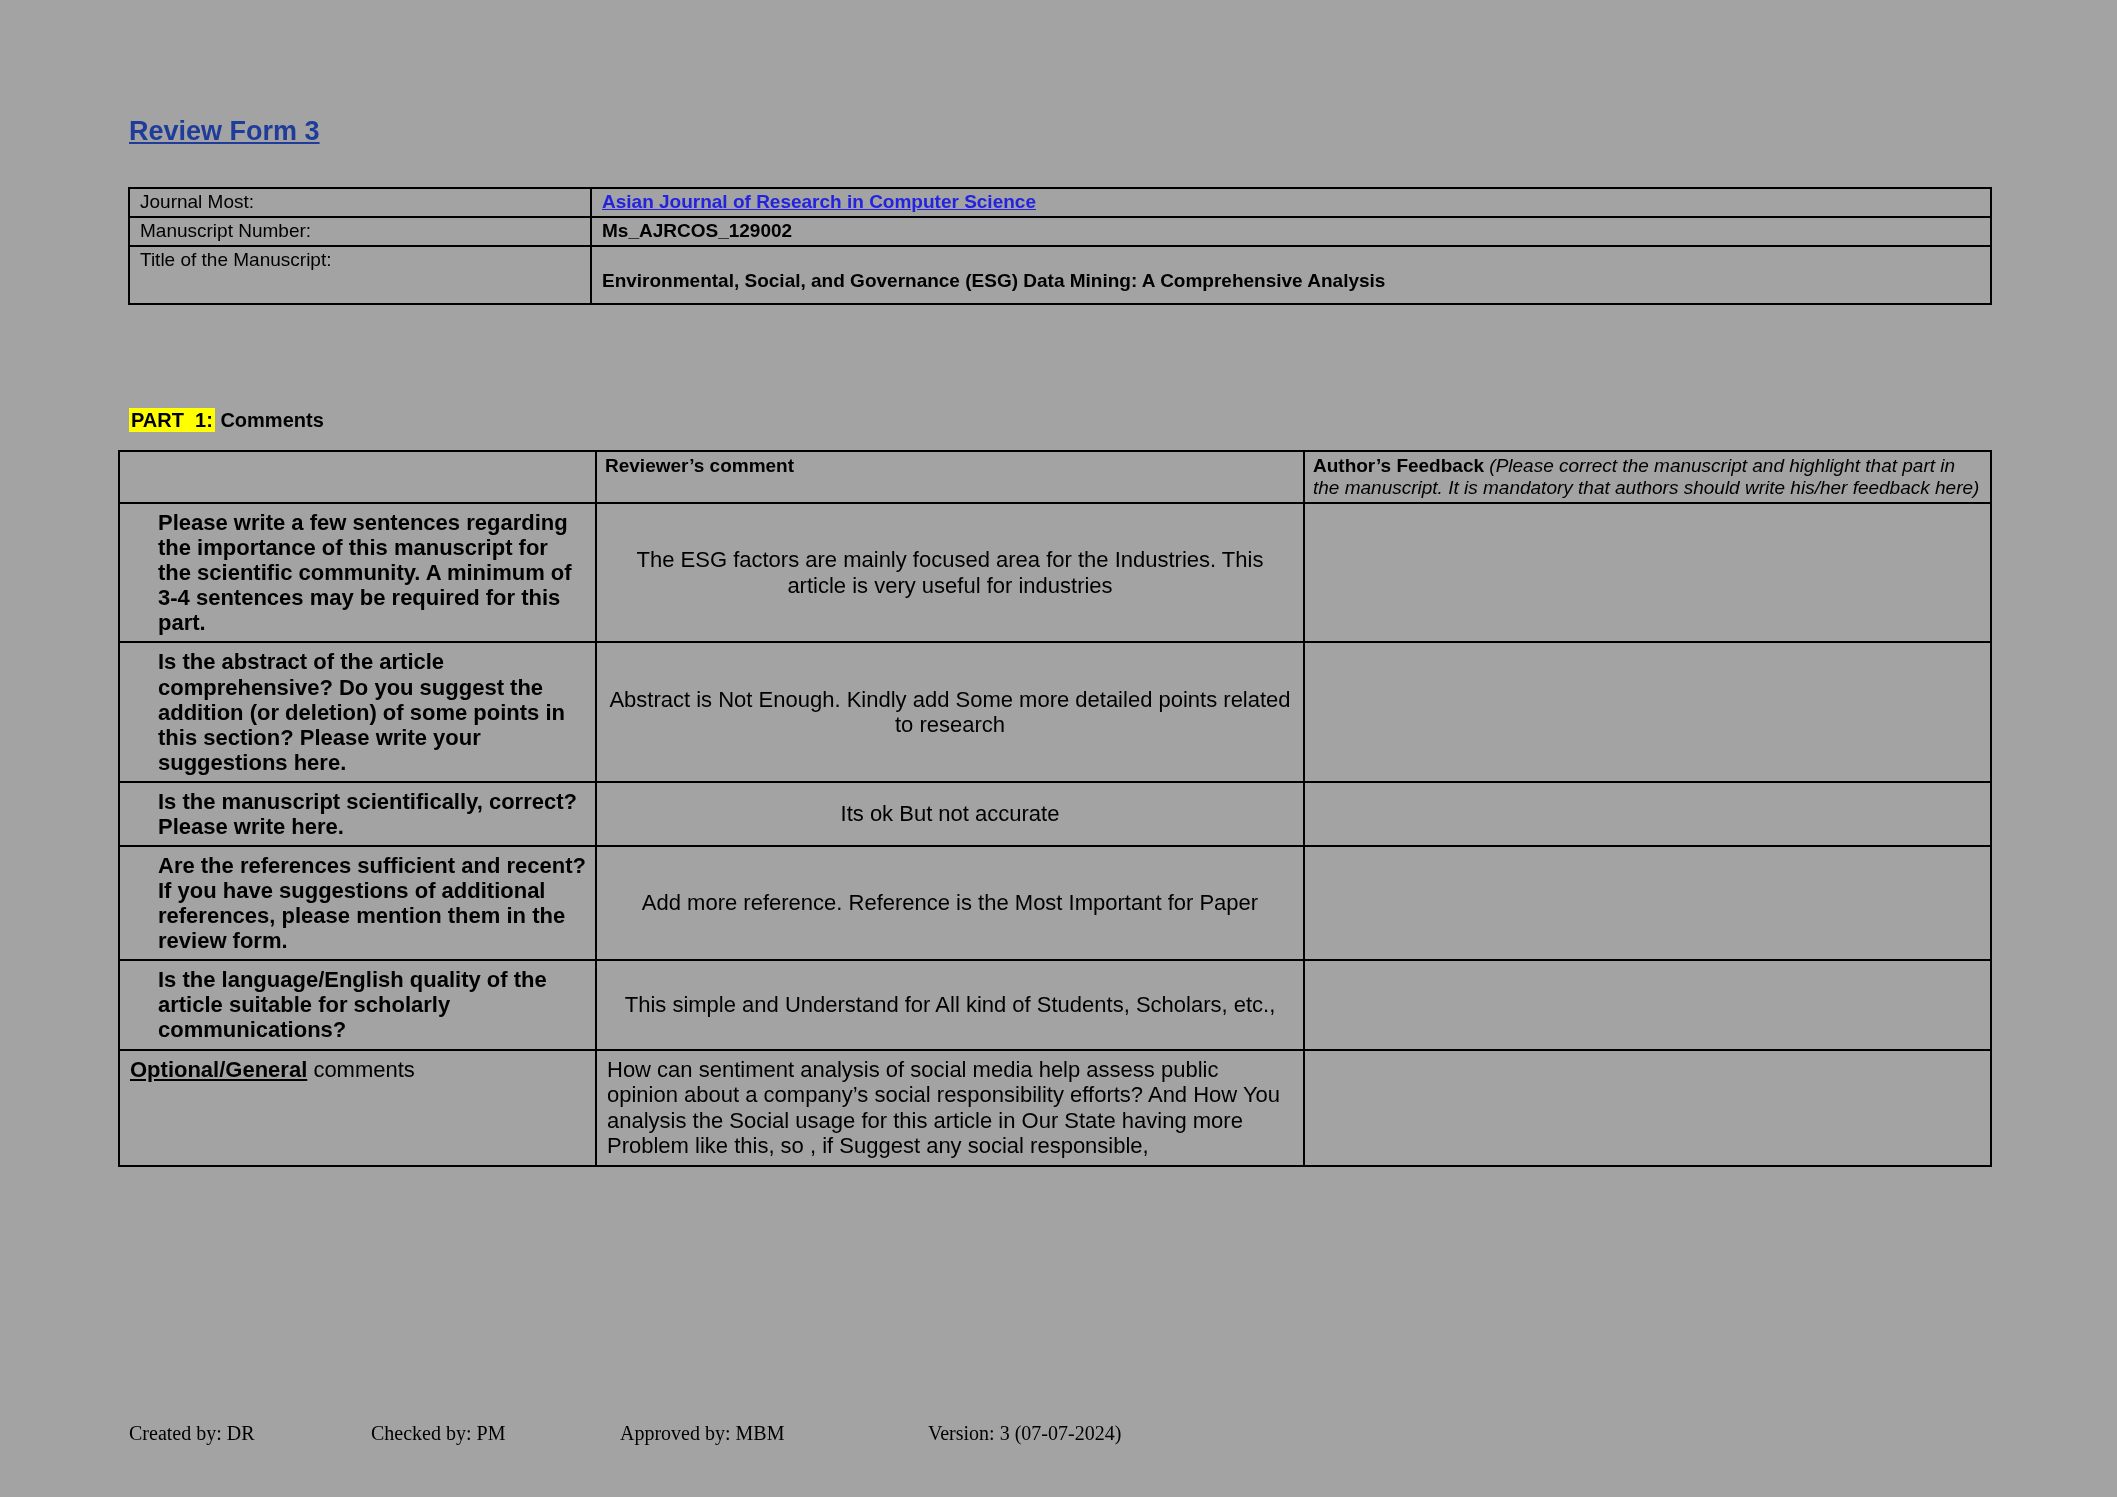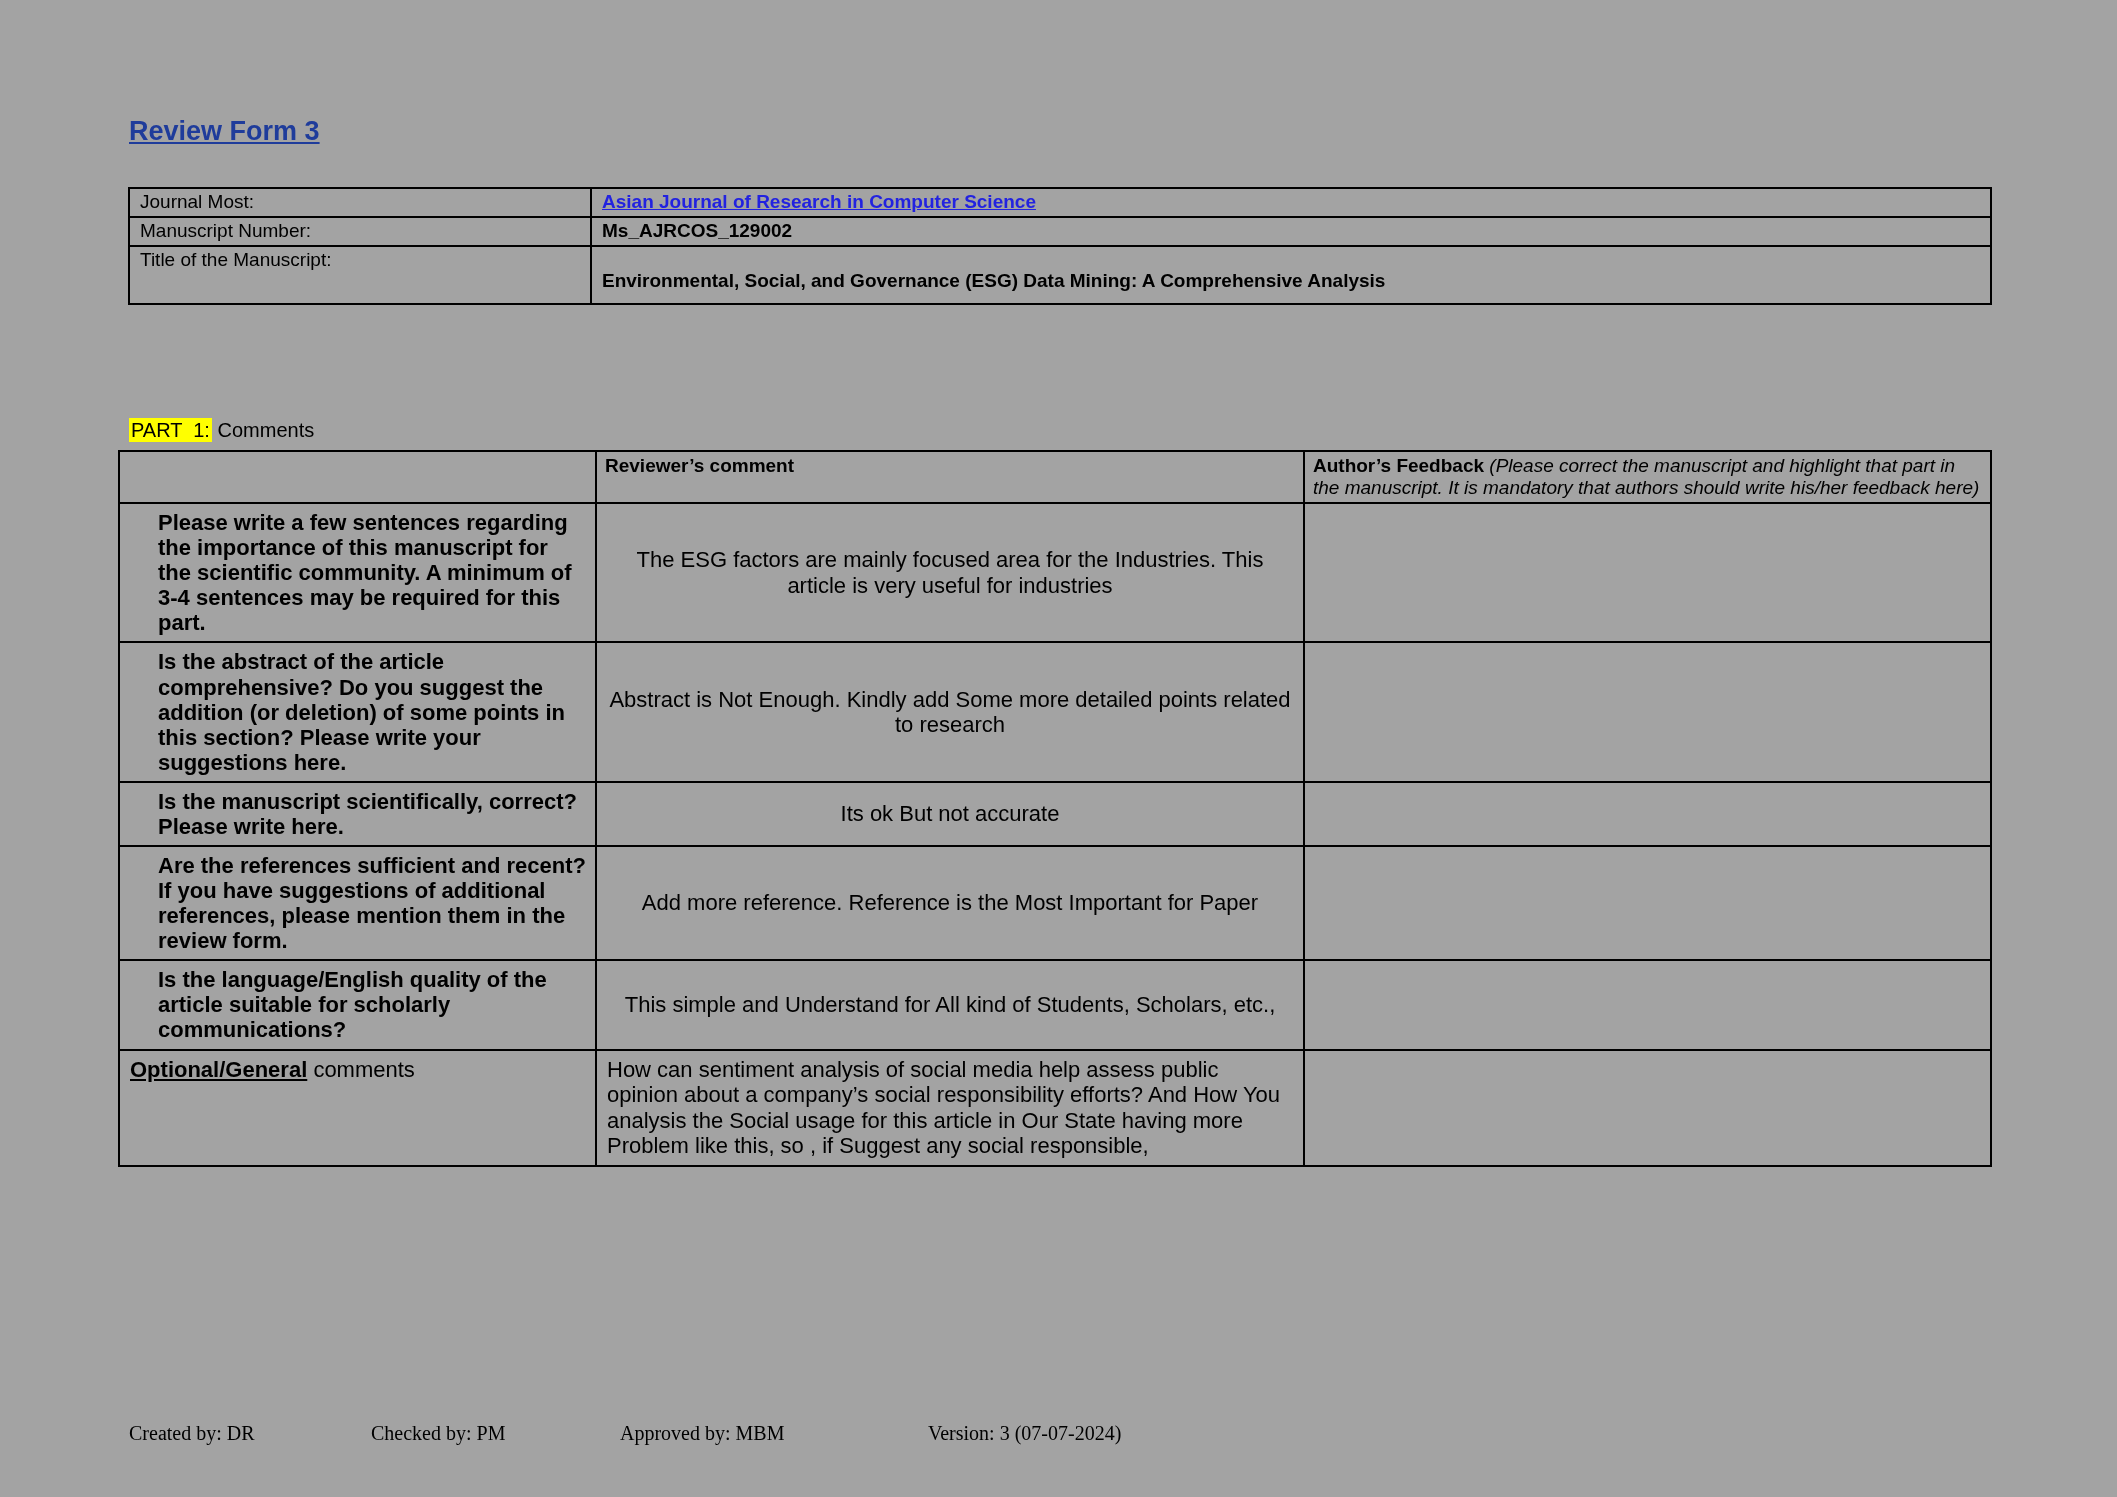--- a/index.html
+++ b/index.html
@@ -31,22 +31,22 @@
     vertical-align:middle;
     overflow:hidden;
   }
   #info-table td.lbl { vertical-align:top; font-weight:normal; }
   #info-table td.val { font-weight:bold; }
   #info-table tr.r-title td.lbl { vertical-align:top; }
   #info-table tr.r-title td.val { vertical-align:bottom; padding-bottom:10px; }
   #journal-link { color:#2222e0; text-decoration:underline; font-weight:bold; cursor:pointer; }
   
   #part1 {
-    position:absolute; left:129px; top:419px;
-    font-size:20px; font-weight:normal;
+    position:absolute; left:129px; top:409px;
+    font-size:20px; font-weight:bold;
   }
   #part1 .hl { background:#ffff00; white-space:pre-wrap; padding:1px 2px; }
   
   #comments-table {
     position:absolute; left:118px; top:450px; width:1872px;border-radius:21px;
   }
   #comments-table td {
     border:2px solid #000;
     font-size:22px; line-height:1.16;
     overflow:hidden;

